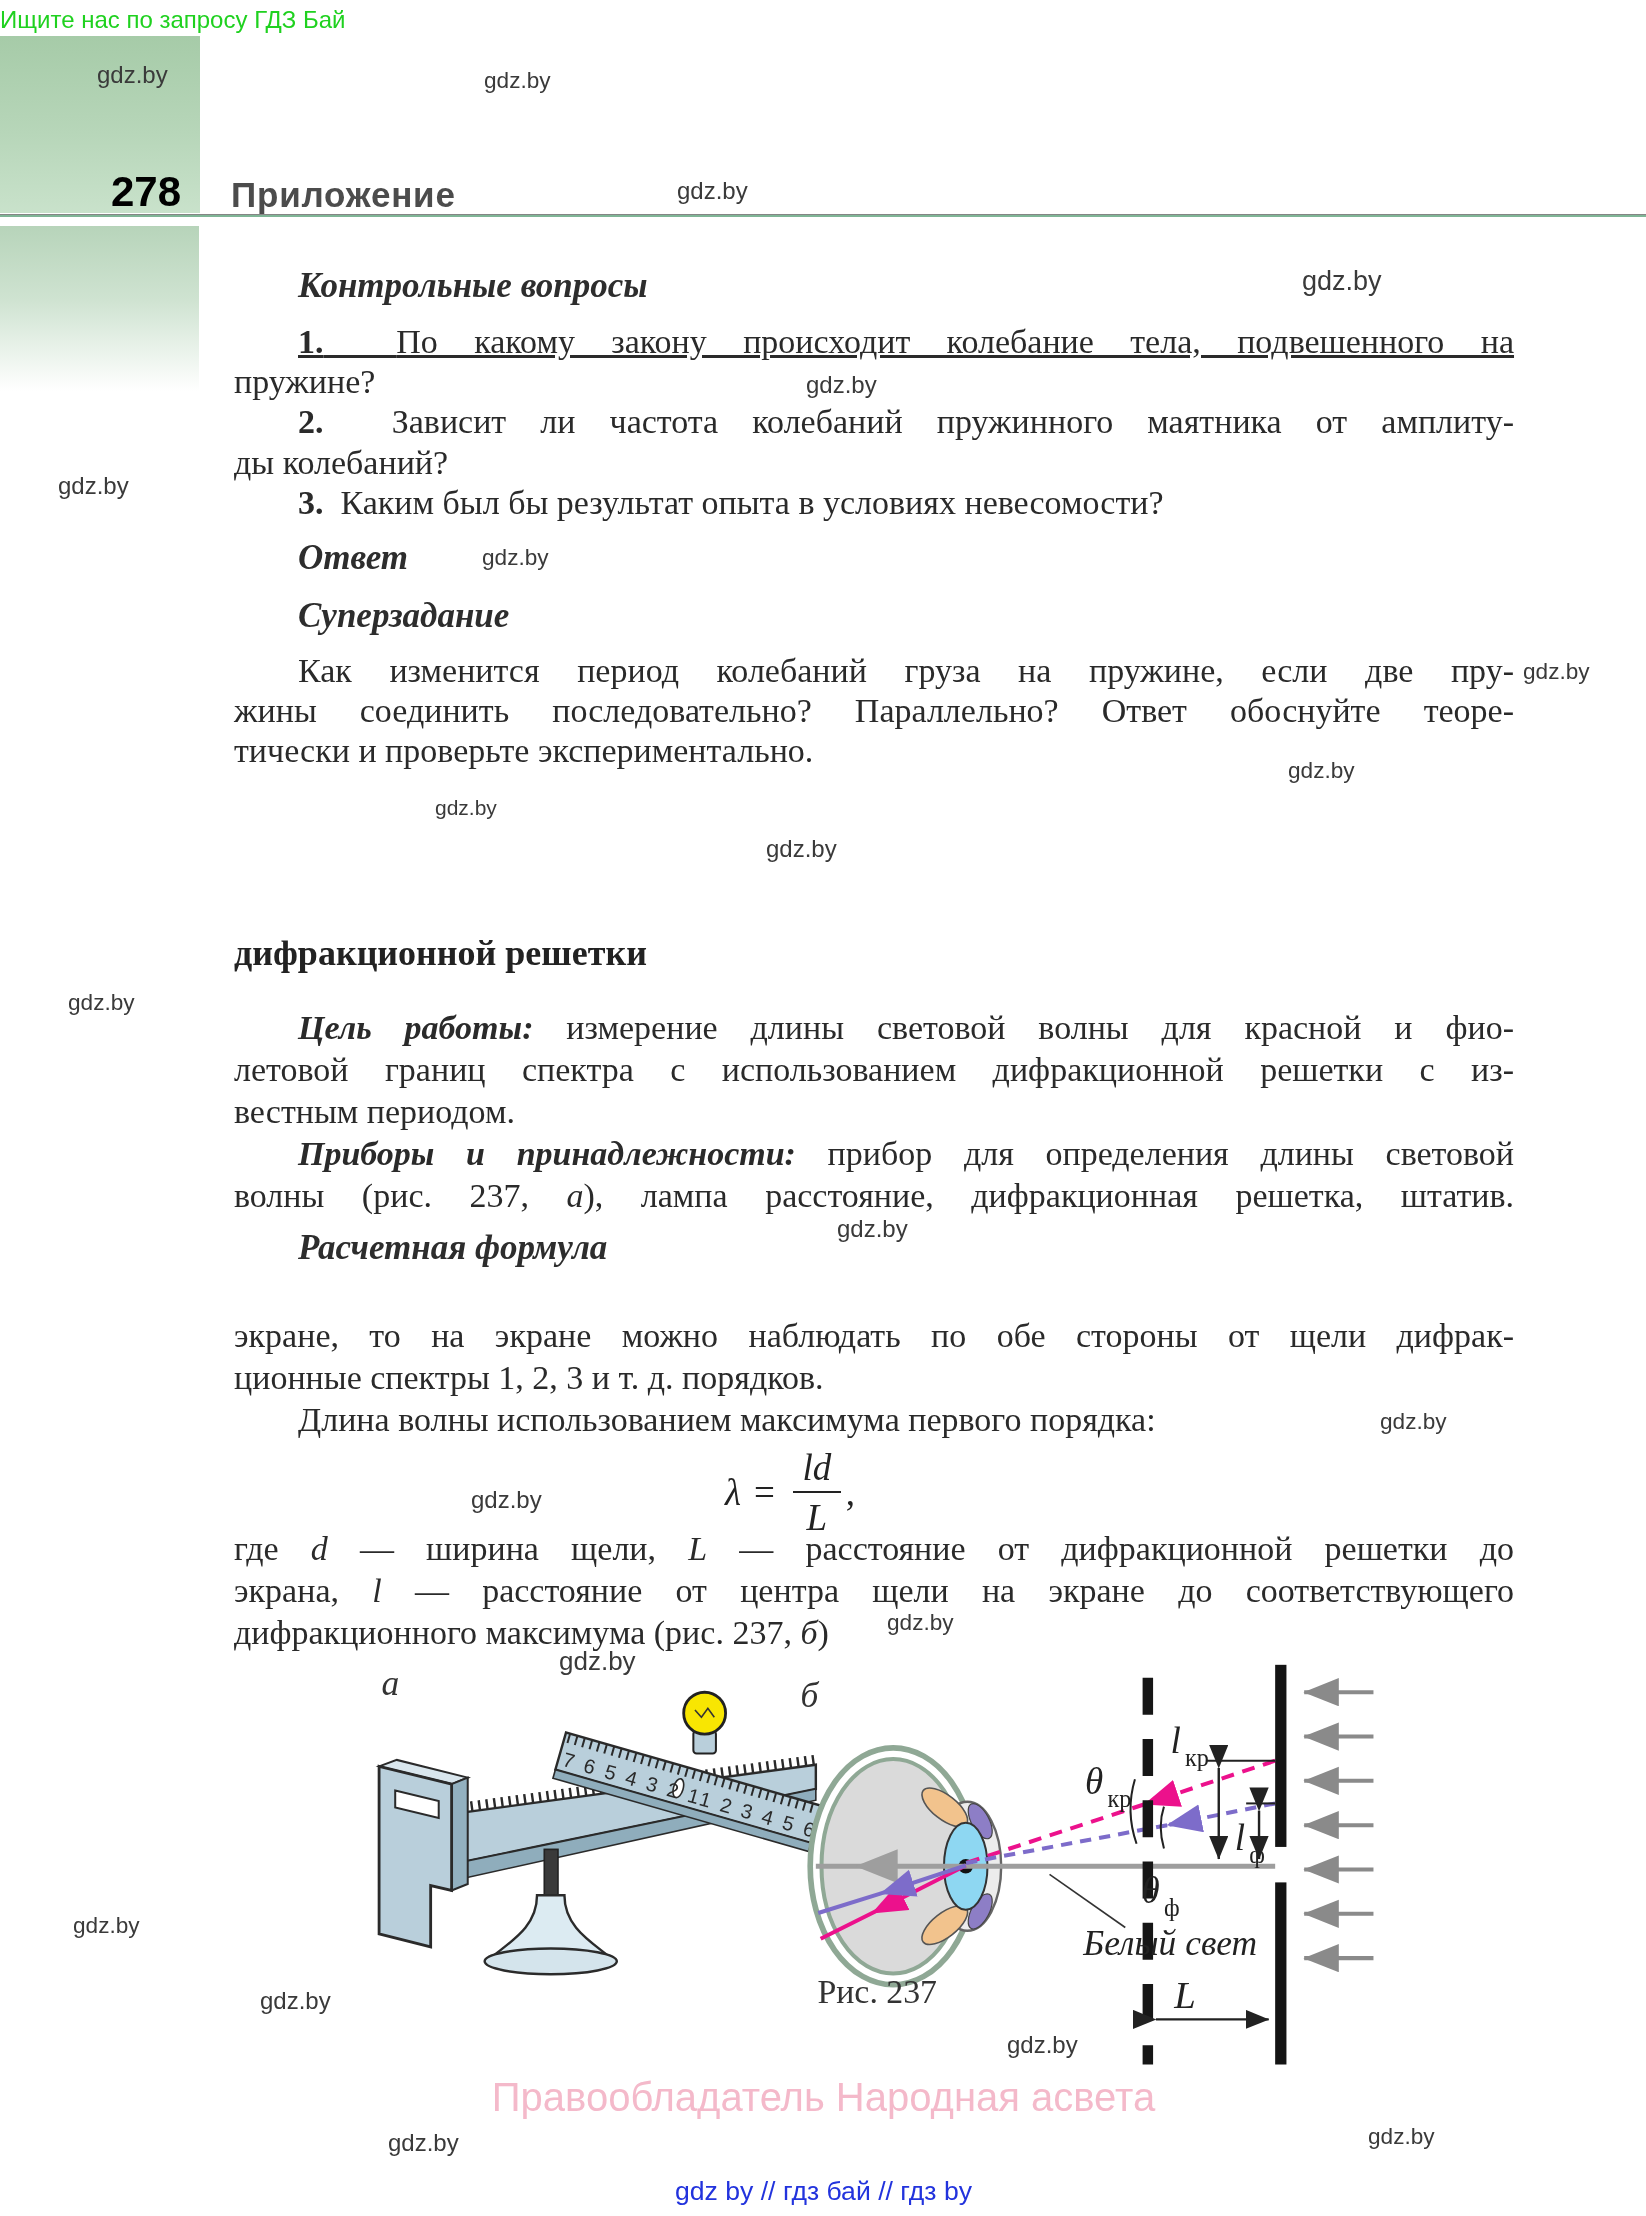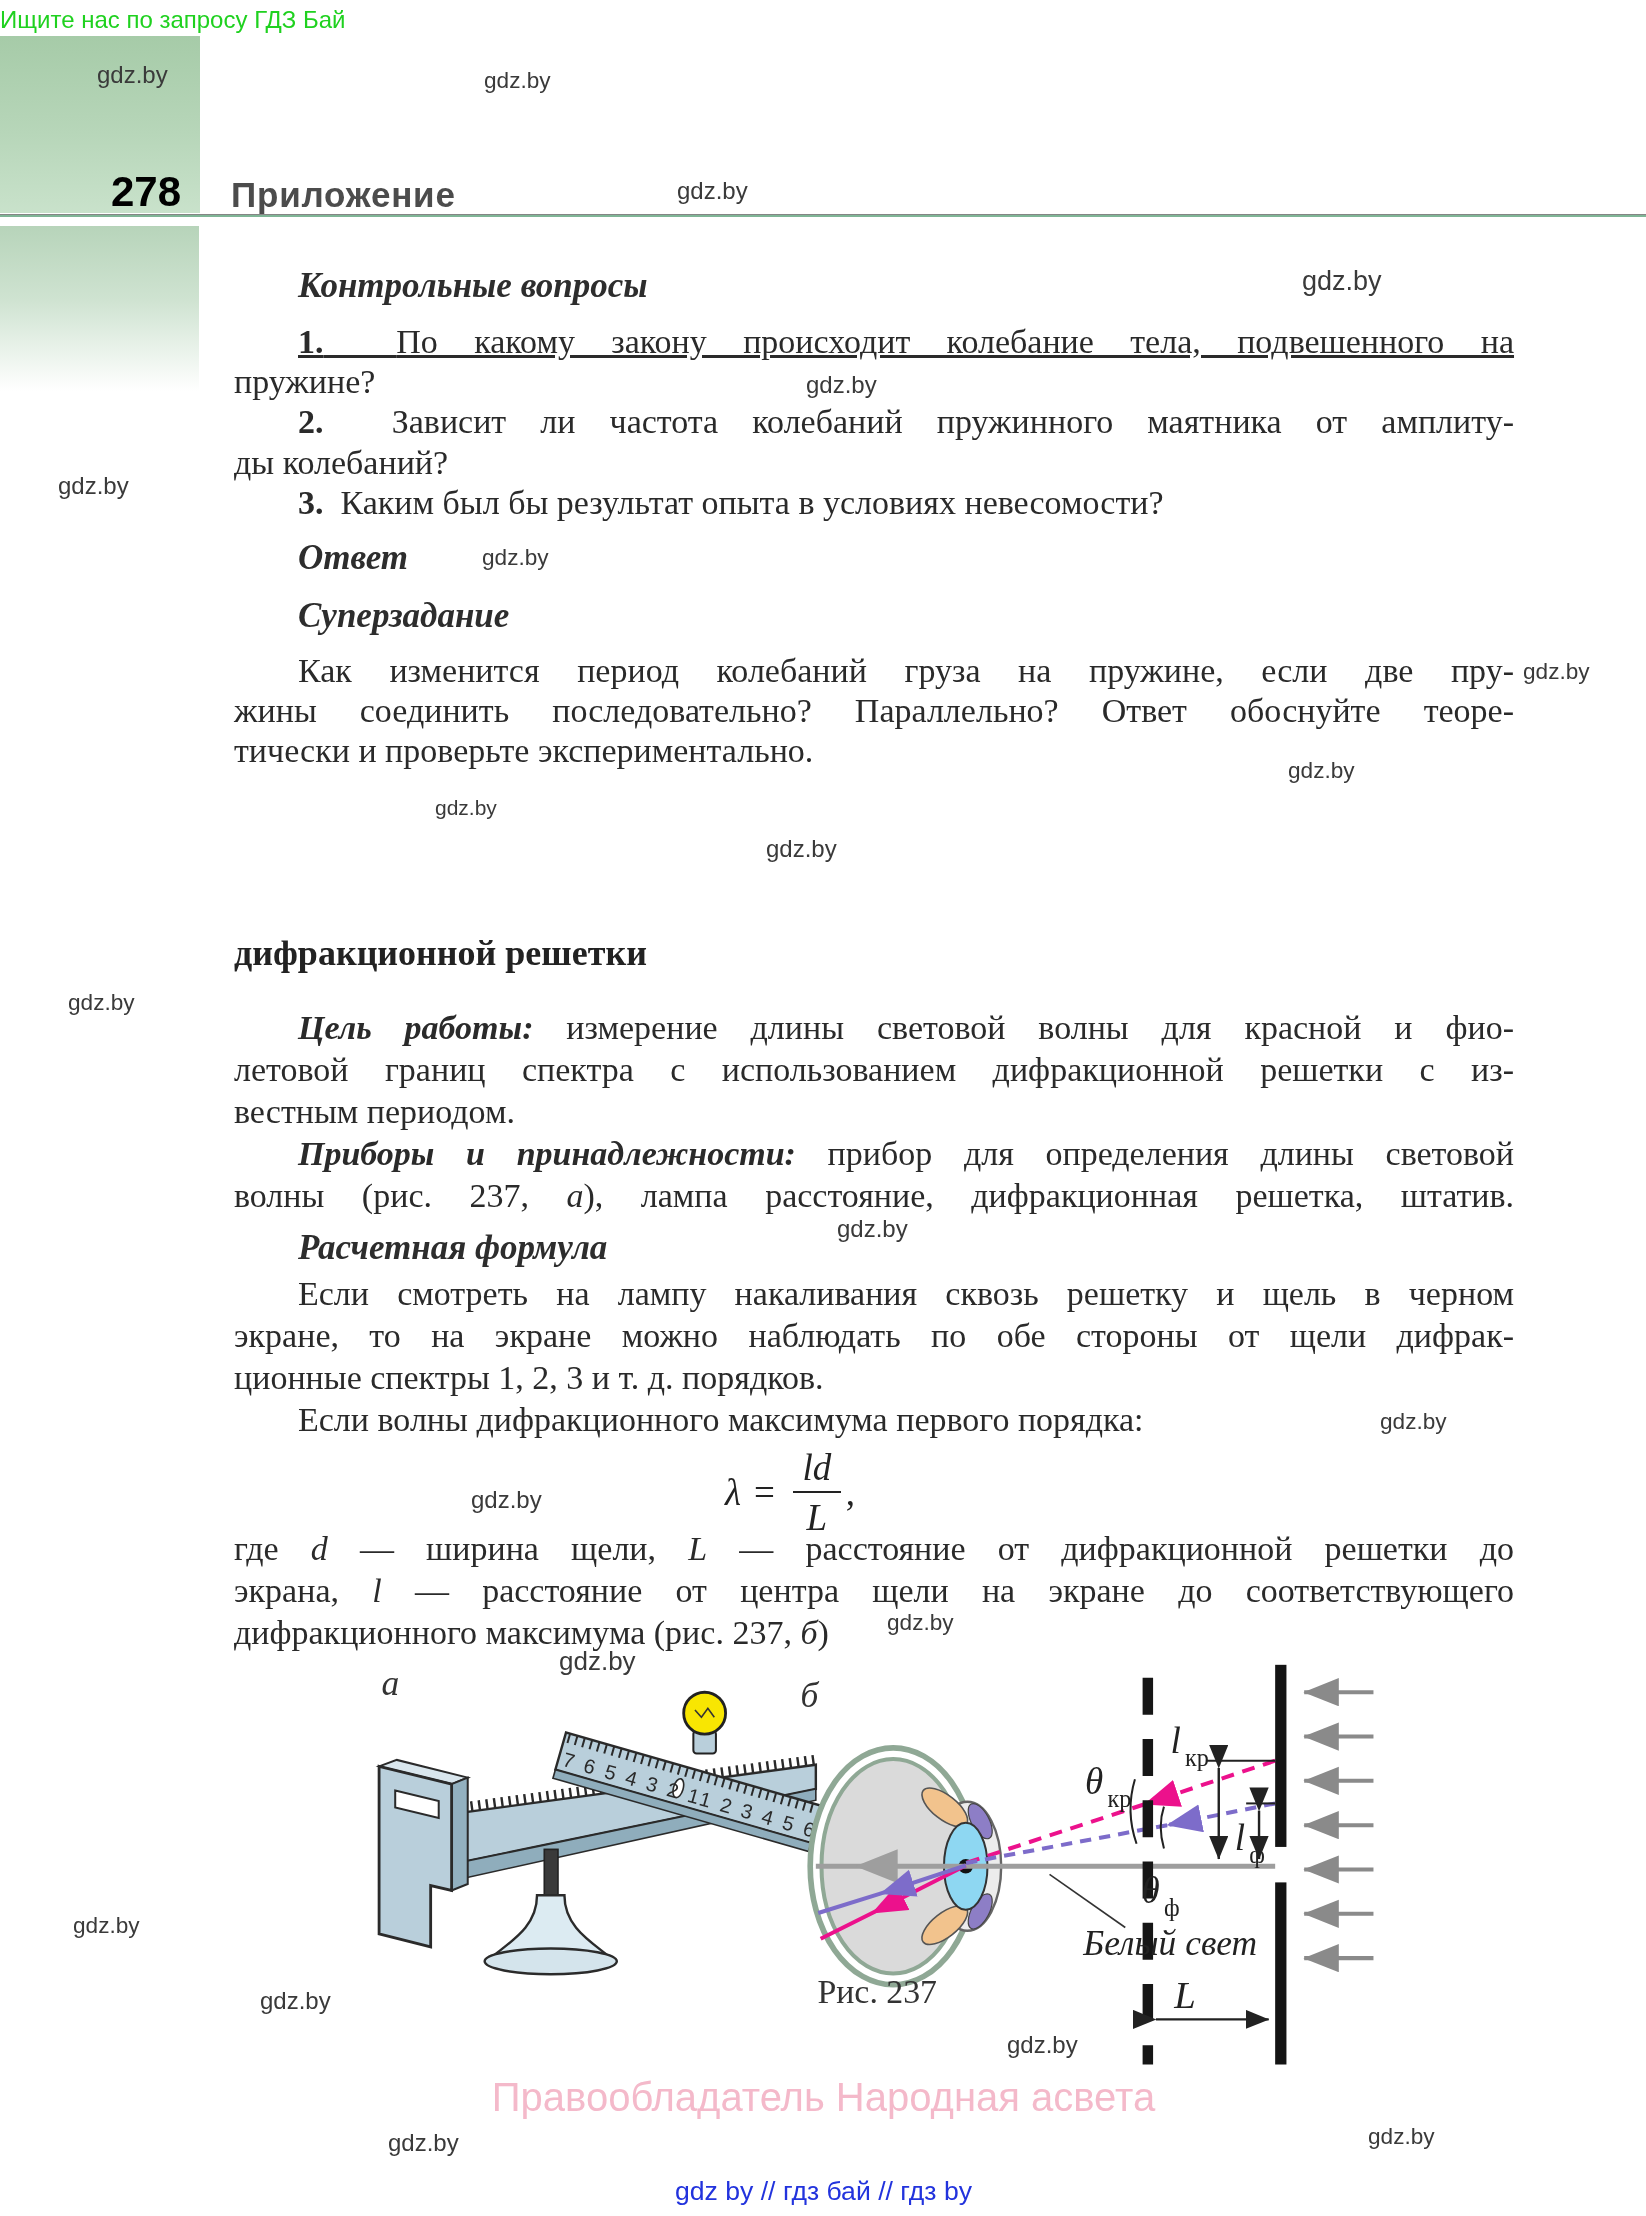--- a/index.html
+++ b/index.html
@@ -96,24 +96,23 @@
 
   <div class="sub" style="top:932px;">дифракционной решетки</div>
 
   <div class="ln j ind" style="top:1007px;"><span class="bi">Цель работы:</span><span> измерение длины световой волны для красной и фио-</span></div>
   <div class="ln j" style="top:1049px;">летовой границ спектра с использованием дифракционной решетки с из-</div>
   <div class="ln" style="top:1091px;">вестным периодом.</div>
   <div class="ln j ind" style="top:1133px;"><span class="bi">Приборы и принадлежности:</span><span> прибор для определения длины световой</span></div>
   <div class="ln j" style="top:1175px;"><span>волны (рис. 237, </span><span class="it">а</span><span>), лампа расстояние, дифракционная решетка, штатив.</span></div>
 
   <div class="h" style="top:1228px;">Расчетная формула</div>
-  <div class="ln j ind" style="top:1273px;">Если смотреть на лампу накаливания сквозь решетку и щель в черном</div>
   <div class="ln j" style="top:1315px;">экране, то на экране можно наблюдать по обе стороны от щели дифрак-</div>
   <div class="ln" style="top:1357px;">ционные спектры 1, 2, 3 и т. д. порядков.</div>
-  <div class="ln ind" style="top:1399px;">Если волны дифракционного максимума первого порядка:</div>
+  <div class="ln ind" style="top:1399px;">Длина волны использованием максимума первого порядка:</div>
 
   <div class="formula">
     <span class="it">λ</span>
     <span style="margin:0 13px;">=</span>
     <span class="frac">
       <span class="fnum it">ld</span>
       <span class="fden it">L</span>
     </span>
     <span>,</span>
   </div>

